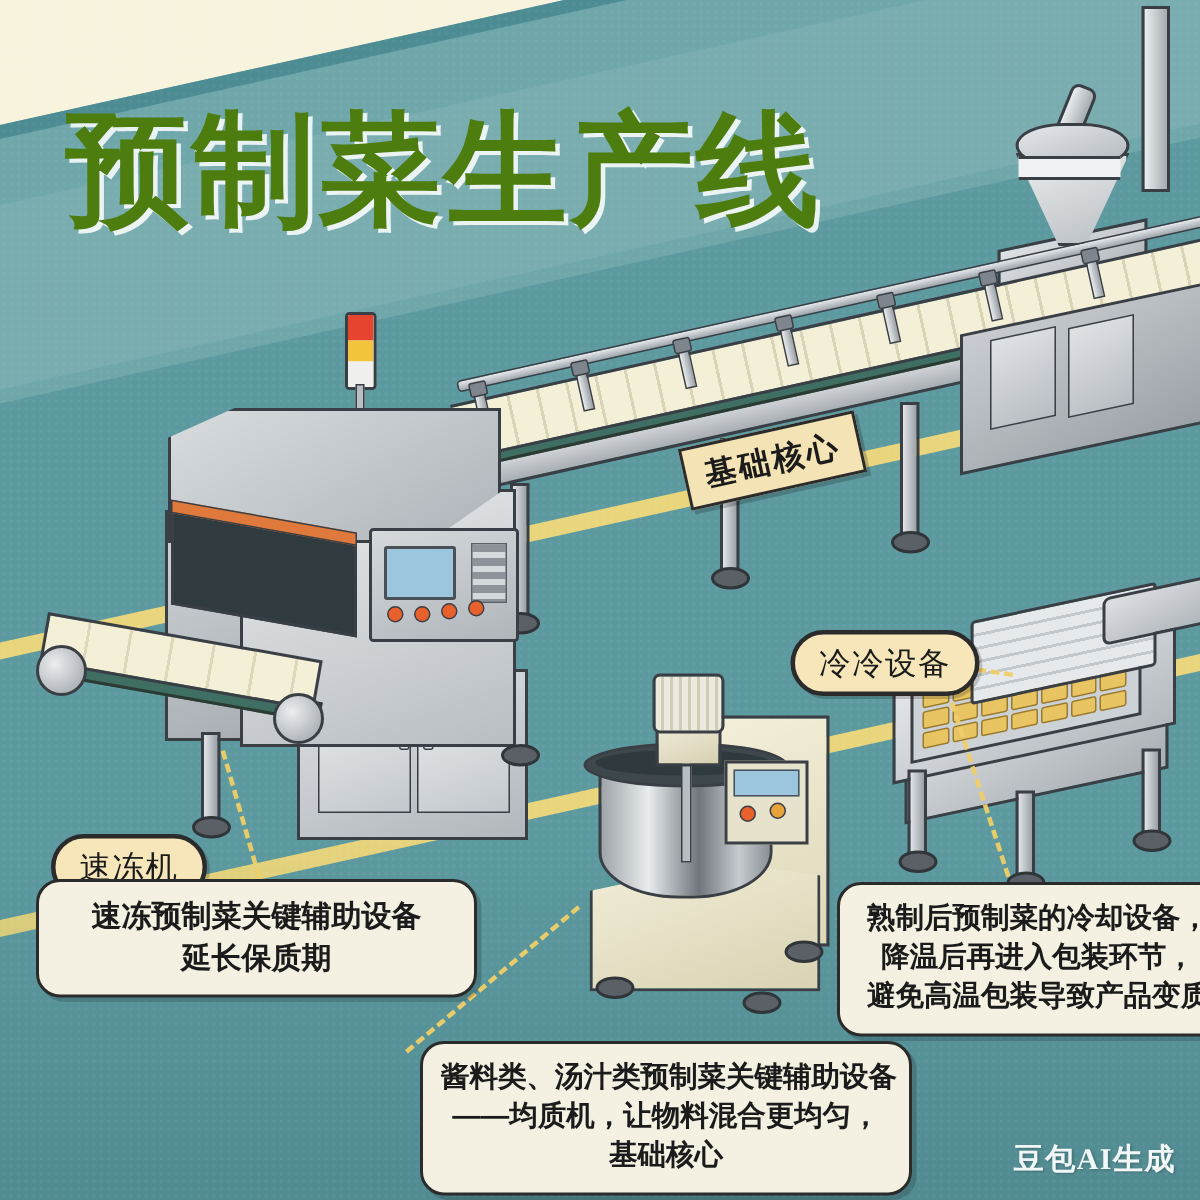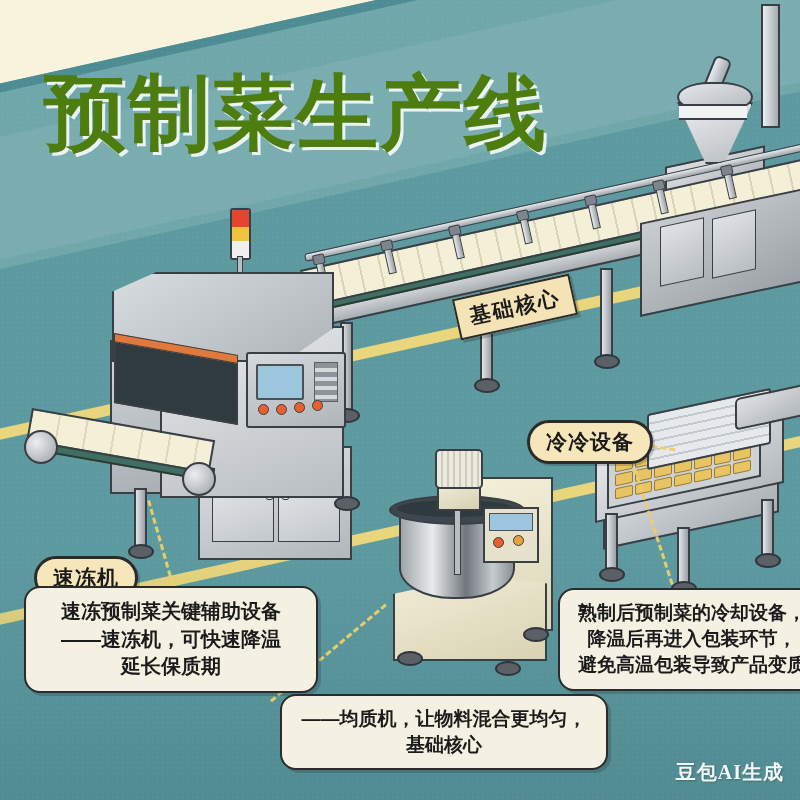--- a/index.html
+++ b/index.html
@@ -186,21 +186,21 @@
   .hp-top{position:absolute;left:22px;top:22px;width:72px;height:26px;background:linear-gradient(160deg,#e4e7ea,#b4b9be);border:2px solid #3a3f45;border-radius:50%/60%;}
   .hp-band{position:absolute;left:24px;top:44px;width:68px;height:12px;background:#f0f2f3;border-top:2px solid #3a3f45;border-bottom:2px solid #3a3f45;}
   .hp-pipe{position:absolute;left:52px;top:-4px;width:14px;height:40px;background:linear-gradient(90deg,#e9ecee,#a5abb0);border:2px solid #3a3f45;border-radius:6px;transform:rotate(22deg);}
   .hp-vpipe{position:absolute;left:106px;top:-56px;width:15px;height:120px;background:linear-gradient(90deg,#eceef0,#a5abb0);border:2px solid #3a3f45;}
   .hp-mount{position:absolute;left:10px;top:96px;width:96px;height:30px;background:linear-gradient(160deg,#dfe2e5,#aeb3b8);border:2px solid #3a3f45;transform:skewY(-12deg);}
   .hp-cab{position:absolute;left:-10px;top:120px;width:160px;height:70px;background:linear-gradient(160deg,#d9dce0,#a9aeb3);border:2px solid #3a3f45;transform:skewY(-12deg);}
 
   
   .badge{
     position:absolute;background:#f6e6ba;border:3px solid #2b2b2b;border-radius:999px;
-    color:#1b1b1b;font-weight:bold;font-size:21px;letter-spacing:1px;
+    color:#1b1b1b;font-weight:normal;font-size:21px;letter-spacing:1px;
     padding:5px 16px;white-space:nowrap;box-shadow:2px 2px 0 rgba(0,0,0,.18);
   }
   .tag-sign{
     position:absolute;background:#f4e3b4;border:2px solid #2b2b2b;
     color:#1b1b1b;font-weight:bold;font-size:21px;letter-spacing:2px;
     padding:5px 12px;white-space:nowrap;transform:rotate(-12.5deg);
     box-shadow:2px 3px 0 rgba(0,0,0,.2);
   }
   .callout{
     position:absolute;background:#f4f1e2;border:2.5px solid #2b2b2b;border-radius:16px;
@@ -393,25 +393,25 @@
   <div class="leader" style="left:270px;top:700px;width:150px;transform:rotate(-40deg);"></div>
   <div class="leader" style="left:636px;top:468px;width:122px;transform:rotate(72deg);"></div>
   <div class="leader" style="left:616px;top:440px;width:60px;transform:rotate(8deg);"></div>
 
   <div class="tag-sign" id="sign-core">基础核心</div>
   <div class="badge" id="badge-cooler">冷冷设备</div>
   <div class="badge" id="badge-freezer">速冻机</div>
 
   <div class="callout" id="callout-freezer">
     <span>速冻预制菜关键辅助设备</span>
-    <span>——速冻机，可快速降温</span>
     <span>延长保质期</span>
   </div>
 
   <div class="callout" id="callout-homog">
+    <span>酱料类、汤汁类预制菜关键辅助设备</span>
     <span>——均质机，让物料混合更均匀，</span>
     <span>基础核心</span>
   </div>
 
   <div class="callout" id="callout-cooler">
     <span>熟制后预制菜的冷却设备，</span>
     <span>降温后再进入包装环节，</span>
     <span>避免高温包装导致产品变质</span>
   </div>
 

